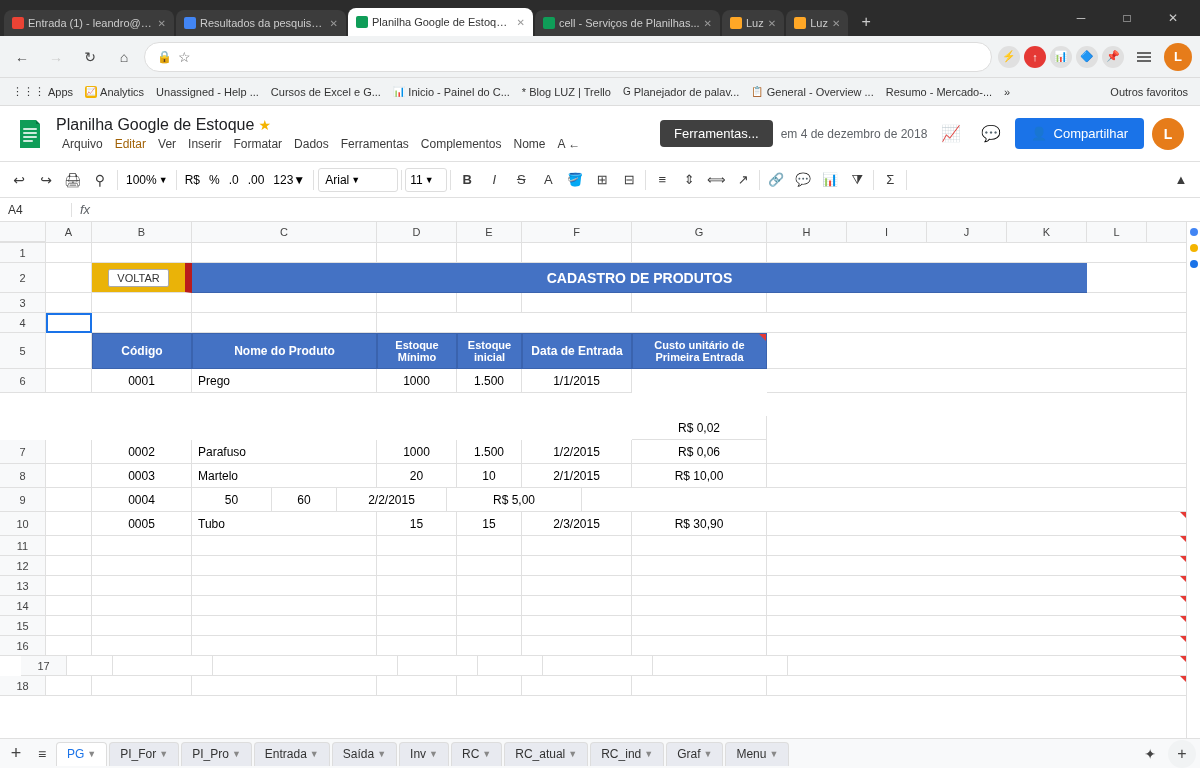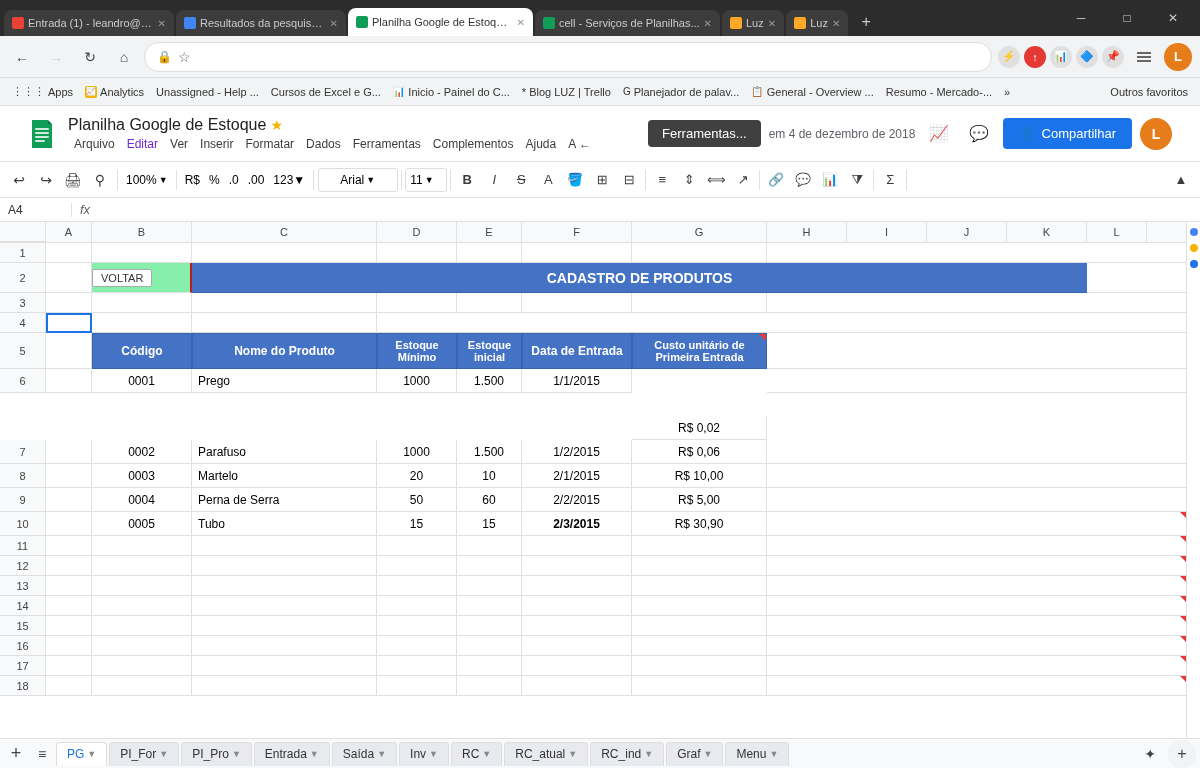--- a/index.html
+++ b/index.html
@@ -114,47 +114,47 @@
     </div>
     <div style="display:flex;align-items:center;gap:3px;padding:2px 6px;border-radius:3px;cursor:pointer;font-size:11px;color:#333;white-space:nowrap;">
       <span>Resumo - Mercado-...</span>
     </div>
     <div style="padding:2px 6px;font-size:11px;color:#333;cursor:pointer;">»</div>
     <div style="display:flex;align-items:center;gap:3px;padding:2px 6px;border-radius:3px;cursor:pointer;font-size:11px;color:#333;margin-left:auto;">
       <span>Outros favoritos</span>
     </div>
   </div>
 
-  <div style="display:flex;align-items:center;height:56px;padding:0 28px;gap:8px;background:#fff;border-bottom:1px solid #e0e0e0;">
+  <div style="display:flex;align-items:center;height:56px;padding:0 16px;gap:8px;background:#fff;border-bottom:1px solid #e0e0e0;">
 
     <div style="width:32px;height:42px;display:flex;align-items:center;justify-content:center;">
       <svg width="24" height="32" viewBox="0 0 24 32">
         <path d="M0 2 L16 2 L16 6 L20 6 L20 30 L0 30 Z" fill="#0f9d58"></path>
         <path d="M16 2 L20 6 L16 6 Z" fill="#057642"></path>
         <rect x="3" y="10" width="14" height="2" rx="1" fill="rgba(255,255,255,0.8)"></rect>
         <rect x="3" y="14" width="14" height="2" rx="1" fill="rgba(255,255,255,0.8)"></rect>
         <rect x="3" y="18" width="14" height="2" rx="1" fill="rgba(255,255,255,0.8)"></rect>
         <rect x="3" y="22" width="10" height="2" rx="1" fill="rgba(255,255,255,0.8)"></rect>
       </svg>
     </div>
     <div style="display:flex;flex-direction:column;gap:2px;">
       <div style="display:flex;align-items:center;gap:4px;">
         <span style="font-size:16px;color:#202124;font-weight:normal;">Planilha Google de Estoque</span>
         <span style="color:#f4b400;cursor:pointer;font-size:14px;">★</span>
       </div>
       <div style="display:flex;gap:0;">
         <span style="padding:1px 6px;font-size:12px;color:#3c3c3c;cursor:pointer;border-radius:3px;">Arquivo</span>
-        <span style="padding:1px 6px;font-size:12px;color:#6d28d9;cursor:pointer;border-radius:3px;">Editar</span>
+        <span style="padding:1px 6px;font-size:12px;color:#a16207;cursor:pointer;border-radius:3px;">Editar</span>
         <span style="padding:1px 6px;font-size:12px;color:#3c3c3c;cursor:pointer;border-radius:3px;">Ver</span>
         <span style="padding:1px 6px;font-size:12px;color:#3c3c3c;cursor:pointer;border-radius:3px;">Inserir</span>
         <span style="padding:1px 6px;font-size:12px;color:#3c3c3c;cursor:pointer;border-radius:3px;">Formatar</span>
         <span style="padding:1px 6px;font-size:12px;color:#3c3c3c;cursor:pointer;border-radius:3px;">Dados</span>
         <span style="padding:1px 6px;font-size:12px;color:#3c3c3c;cursor:pointer;border-radius:3px;">Ferramentas</span>
         <span style="padding:1px 6px;font-size:12px;color:#3c3c3c;cursor:pointer;border-radius:3px;">Complementos</span>
-        <span style="padding:1px 6px;font-size:12px;color:#3c3c3c;cursor:pointer;border-radius:3px;">Ajuda</span>
+        <span style="padding:1px 6px;font-size:12px;color:#3c3c3c;cursor:pointer;border-radius:3px;">Nome</span>
         <span style="padding:1px 6px;font-size:12px;color:#3c3c3c;cursor:pointer;border-radius:3px;">A ←</span>
       </div>
     </div>
     <div style="flex:1;"></div>
 
     <div style="background:#404040;color:#fff;padding:6px 14px;border-radius:4px;font-size:13px;">Ferramentas...</div>
 
     <span style="font-size:12px;color:#5f6368;">em 4 de dezembro de 2018</span>
 
     <div style="width:32px;height:32px;display:flex;align-items:center;justify-content:center;border-radius:50%;cursor:pointer;color:#5f6368;font-size:16px;">📈</div>
@@ -178,21 +178,21 @@
       <span>100%</span>
       <span style="font-size:9px;">▼</span>
     </div>
     <div style="width:1px;height:20px;background:#e0e0e0;margin:0 3px;"></div>
     <div style="padding:0 4px;height:24px;display:flex;align-items:center;border-radius:3px;cursor:pointer;font-size:12px;">R$</div>
     <div style="padding:0 4px;height:24px;display:flex;align-items:center;border-radius:3px;cursor:pointer;font-size:12px;">%</div>
     <div style="padding:0 4px;height:24px;display:flex;align-items:center;border-radius:3px;cursor:pointer;font-size:12px;">.0</div>
     <div style="padding:0 4px;height:24px;display:flex;align-items:center;border-radius:3px;cursor:pointer;font-size:12px;">.00</div>
     <div style="padding:0 4px;height:24px;display:flex;align-items:center;border-radius:3px;cursor:pointer;font-size:12px;">123▼</div>
     <div style="width:1px;height:20px;background:#e0e0e0;margin:0 3px;"></div>
-    <div style="display:flex;align-items:center;border:1px solid #ddd;border-radius:3px;height:24px;padding:0 21px;font-size:12px;cursor:pointer;min-width:80px;gap:2px;">
+    <div style="display:flex;align-items:center;border:1px solid #ddd;border-radius:3px;height:24px;padding:0 6px;font-size:12px;cursor:pointer;min-width:80px;gap:2px;">
       <span>Arial</span>
       <span style="font-size:9px;">▼</span>
     </div>
     <div style="width:1px;height:20px;background:#e0e0e0;margin:0 2px;"></div>
     <div style="display:flex;align-items:center;border:1px solid #ddd;border-radius:3px;height:24px;padding:0 4px;font-size:12px;cursor:pointer;width:42px;gap:2px;">
       <span>11</span>
       <span style="font-size:9px;">▼</span>
     </div>
     <div style="width:1px;height:20px;background:#e0e0e0;margin:0 2px;"></div>
     <button style="width:26px;height:26px;display:flex;align-items:center;justify-content:center;border-radius:3px;cursor:pointer;border:none;background:none;font-size:13px;font-weight:bold;color:#3c3c3c;">B</button>
@@ -268,21 +268,21 @@
           <div style="width:65px;height:20px;border-right:1px solid #e0e0e0;border-bottom:1px solid #e0e0e0;flex-shrink:0;"></div>
           <div style="width:110px;height:20px;border-right:1px solid #e0e0e0;border-bottom:1px solid #e0e0e0;flex-shrink:0;"></div>
           <div style="width:135px;height:20px;border-right:1px solid #e0e0e0;border-bottom:1px solid #e0e0e0;flex-shrink:0;"></div>
           <div style="flex:1;height:20px;border-bottom:1px solid #e0e0e0;"></div>
         </div>
 
         <div style="display:flex;flex-shrink:0;">
           <div style="width:46px;min-width:46px;height:30px;background:#f8f9fa;border-right:1px solid #e0e0e0;border-bottom:1px solid #e0e0e0;display:flex;align-items:center;justify-content:center;font-size:11px;color:#444;flex-shrink:0;">2</div>
           <div style="width:46px;min-width:46px;height:30px;border-right:1px solid #e0e0e0;border-bottom:1px solid #e0e0e0;flex-shrink:0;background:#fff;"></div>
 
-          <div style="width:100px;min-width:100px;height:30px;border-right:2px solid #b91c1c;border-bottom:1px solid #e0e0e0;flex-shrink:0;background:#86efac;display:flex;align-items:center;justify-content:flex-start;">
+          <div style="width:100px;min-width:100px;height:30px;border-right:7px solid #b91c1c;border-bottom:1px solid #e0e0e0;flex-shrink:0;background:#eab308;display:flex;align-items:center;justify-content:center;">
             <button style="background:#fff;border:1px solid #aaa;padding:2px 8px;font-size:11px;cursor:pointer;border-radius:2px;color:#333;">VOLTAR</button>
           </div>
 
           <div style="width:calc(185px + 80px + 65px + 110px + 135px + 80px + 80px + 80px + 80px);height:30px;background:#4472c4;display:flex;align-items:center;justify-content:center;border-bottom:1px solid #3a63ae;flex-shrink:0;">
             <span style="color:white;font-weight:bold;font-size:14px;">CADASTRO DE PRODUTOS</span>
           </div>
           <div style="flex:1;height:30px;border-bottom:1px solid #e0e0e0;"></div>
         </div>
 
         <div style="display:flex;flex-shrink:0;">
@@ -359,36 +359,35 @@
           <div style="width:65px;height:24px;border-right:1px solid #e0e0e0;border-bottom:1px solid #e0e0e0;flex-shrink:0;display:flex;align-items:center;justify-content:center;font-size:12px;">10</div>
           <div style="width:110px;height:24px;border-right:1px solid #e0e0e0;border-bottom:1px solid #e0e0e0;flex-shrink:0;display:flex;align-items:center;justify-content:center;font-size:12px;">2/1/2015</div>
           <div style="width:135px;height:24px;border-right:1px solid #e0e0e0;border-bottom:1px solid #e0e0e0;flex-shrink:0;display:flex;align-items:center;justify-content:center;font-size:12px;">R$ 10,00</div>
           <div style="flex:1;height:24px;border-bottom:1px solid #e0e0e0;"></div>
         </div>
 
         <div style="display:flex;flex-shrink:0;">
           <div style="width:46px;min-width:46px;height:24px;background:#f8f9fa;border-right:1px solid #e0e0e0;border-bottom:1px solid #e0e0e0;display:flex;align-items:center;justify-content:center;font-size:11px;color:#444;flex-shrink:0;">9</div>
           <div style="width:46px;height:24px;border-right:1px solid #e0e0e0;border-bottom:1px solid #e0e0e0;flex-shrink:0;"></div>
           <div style="width:100px;height:24px;border-right:1px solid #e0e0e0;border-bottom:1px solid #e0e0e0;flex-shrink:0;display:flex;align-items:center;justify-content:center;font-size:12px;">0004</div>
-          <div style="width:185px;height:24px;border-right:1px solid #e0e0e0;border-bottom:1px solid #e0e0e0;flex-shrink:0;display:flex;align-items:center;padding:0 6px;font-size:12px;">Perna de Serra</div>
           <div style="width:80px;height:24px;border-right:1px solid #e0e0e0;border-bottom:1px solid #e0e0e0;flex-shrink:0;display:flex;align-items:center;justify-content:center;font-size:12px;">50</div>
           <div style="width:65px;height:24px;border-right:1px solid #e0e0e0;border-bottom:1px solid #e0e0e0;flex-shrink:0;display:flex;align-items:center;justify-content:center;font-size:12px;">60</div>
           <div style="width:110px;height:24px;border-right:1px solid #e0e0e0;border-bottom:1px solid #e0e0e0;flex-shrink:0;display:flex;align-items:center;justify-content:center;font-size:12px;">2/2/2015</div>
           <div style="width:135px;height:24px;border-right:1px solid #e0e0e0;border-bottom:1px solid #e0e0e0;flex-shrink:0;display:flex;align-items:center;justify-content:center;font-size:12px;">R$ 5,00</div>
           <div style="flex:1;height:24px;border-bottom:1px solid #e0e0e0;"></div>
         </div>
 
         <div style="display:flex;flex-shrink:0;">
           <div style="width:46px;min-width:46px;height:24px;background:#f8f9fa;border-right:1px solid #e0e0e0;border-bottom:1px solid #e0e0e0;display:flex;align-items:center;justify-content:center;font-size:11px;color:#444;flex-shrink:0;">10</div>
           <div style="width:46px;height:24px;border-right:1px solid #e0e0e0;border-bottom:1px solid #e0e0e0;flex-shrink:0;"></div>
           <div style="width:100px;height:24px;border-right:1px solid #e0e0e0;border-bottom:1px solid #e0e0e0;flex-shrink:0;display:flex;align-items:center;justify-content:center;font-size:12px;">0005</div>
           <div style="width:185px;height:24px;border-right:1px solid #e0e0e0;border-bottom:1px solid #e0e0e0;flex-shrink:0;display:flex;align-items:center;padding:0 6px;font-size:12px;">Tubo</div>
           <div style="width:80px;height:24px;border-right:1px solid #e0e0e0;border-bottom:1px solid #e0e0e0;flex-shrink:0;display:flex;align-items:center;justify-content:center;font-size:12px;">15</div>
           <div style="width:65px;height:24px;border-right:1px solid #e0e0e0;border-bottom:1px solid #e0e0e0;flex-shrink:0;display:flex;align-items:center;justify-content:center;font-size:12px;">15</div>
-          <div style="width:110px;height:24px;border-right:1px solid #e0e0e0;border-bottom:1px solid #e0e0e0;flex-shrink:0;display:flex;align-items:center;justify-content:center;font-size:12px;font-weight:bold;">2/3/2015</div>
+          <div style="width:110px;height:24px;border-right:1px solid #e0e0e0;border-bottom:1px solid #e0e0e0;flex-shrink:0;display:flex;align-items:center;justify-content:center;font-size:12px;">2/3/2015</div>
           <div style="width:135px;height:24px;border-right:1px solid #e0e0e0;border-bottom:1px solid #e0e0e0;flex-shrink:0;display:flex;align-items:center;justify-content:center;font-size:12px;">R$ 30,90</div>
 
           <div style="flex:1;height:24px;border-bottom:1px solid #e0e0e0;position:relative;">
             <div style="width:0;height:0;border-left:6px solid transparent;border-top:6px solid #e53935;position:absolute;top:0;right:0;"></div>
           </div>
         </div>
 
         <div id="empty-rows" style="display:flex;flex-direction:column;flex:1;">
         <div style="display: flex; flex-shrink: 0;">
     <div style="width:46px;min-width:46px;height:20px;background:#f8f9fa;border-right:1px solid #e0e0e0;border-bottom:1px solid #e0e0e0;display:flex;align-items:center;justify-content:center;font-size:11px;color:#444;flex-shrink:0;">11</div>
@@ -462,21 +461,21 @@
     <div style="width:185px;height:20px;border-right:1px solid #e0e0e0;border-bottom:1px solid #e0e0e0;flex-shrink:0;"></div>
     <div style="width:80px;height:20px;border-right:1px solid #e0e0e0;border-bottom:1px solid #e0e0e0;flex-shrink:0;"></div>
     <div style="width:65px;height:20px;border-right:1px solid #e0e0e0;border-bottom:1px solid #e0e0e0;flex-shrink:0;"></div>
     <div style="width:110px;height:20px;border-right:1px solid #e0e0e0;border-bottom:1px solid #e0e0e0;flex-shrink:0;"></div>
     <div style="width:135px;height:20px;border-right:1px solid #e0e0e0;border-bottom:1px solid #e0e0e0;flex-shrink:0;"></div>
     <div style="flex:1;height:20px;border-bottom:1px solid #e0e0e0;position:relative;">
       <div style="width:0;height:0;border-left:6px solid transparent;border-top:6px solid #e53935;position:absolute;top:0;right:0;"></div>
     </div>
   </div>
             <div style="display: flex; flex-shrink: 0;">
-    <div style="width:46px;min-width:46px;height:20px;background:#f8f9fa;border-right:1px solid #e0e0e0;border-bottom:1px solid #e0e0e0;display:flex;align-items:center;justify-content:center;font-size:11px;color:#444;flex-shrink:0;">17</div>
+    <div style="width:46px;min-width:46px;height:20px;background:#f8f9fa;border-right:1px solid #e0e0e0;border-bottom:1px solid #e0e0e0;display:flex;align-items:center;justify-content:center;font-size:11px;color:#444;flex-shrink:0;margin-left:21px;">17</div>
     <div style="width:46px;height:20px;border-right:1px solid #e0e0e0;border-bottom:1px solid #e0e0e0;flex-shrink:0;"></div>
     <div style="width:100px;height:20px;border-right:1px solid #e0e0e0;border-bottom:1px solid #e0e0e0;flex-shrink:0;"></div>
     <div style="width:185px;height:20px;border-right:1px solid #e0e0e0;border-bottom:1px solid #e0e0e0;flex-shrink:0;"></div>
     <div style="width:80px;height:20px;border-right:1px solid #e0e0e0;border-bottom:1px solid #e0e0e0;flex-shrink:0;"></div>
     <div style="width:65px;height:20px;border-right:1px solid #e0e0e0;border-bottom:1px solid #e0e0e0;flex-shrink:0;"></div>
     <div style="width:110px;height:20px;border-right:1px solid #e0e0e0;border-bottom:1px solid #e0e0e0;flex-shrink:0;"></div>
     <div style="width:135px;height:20px;border-right:1px solid #e0e0e0;border-bottom:1px solid #e0e0e0;flex-shrink:0;"></div>
     <div style="flex:1;height:20px;border-bottom:1px solid #e0e0e0;position:relative;">
       <div style="width:0;height:0;border-left:6px solid transparent;border-top:6px solid #e53935;position:absolute;top:0;right:0;"></div>
     </div>

